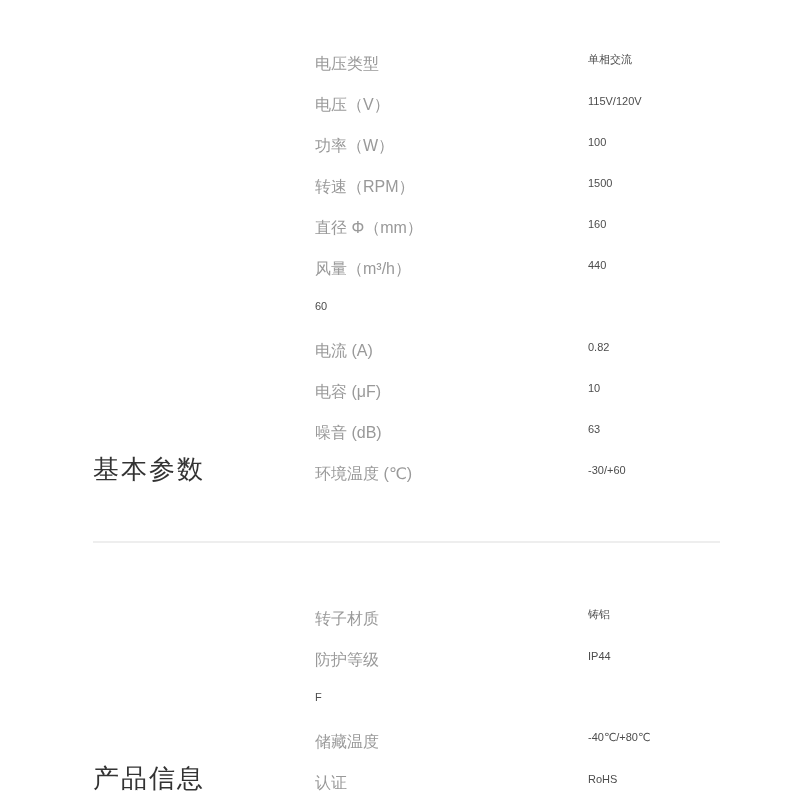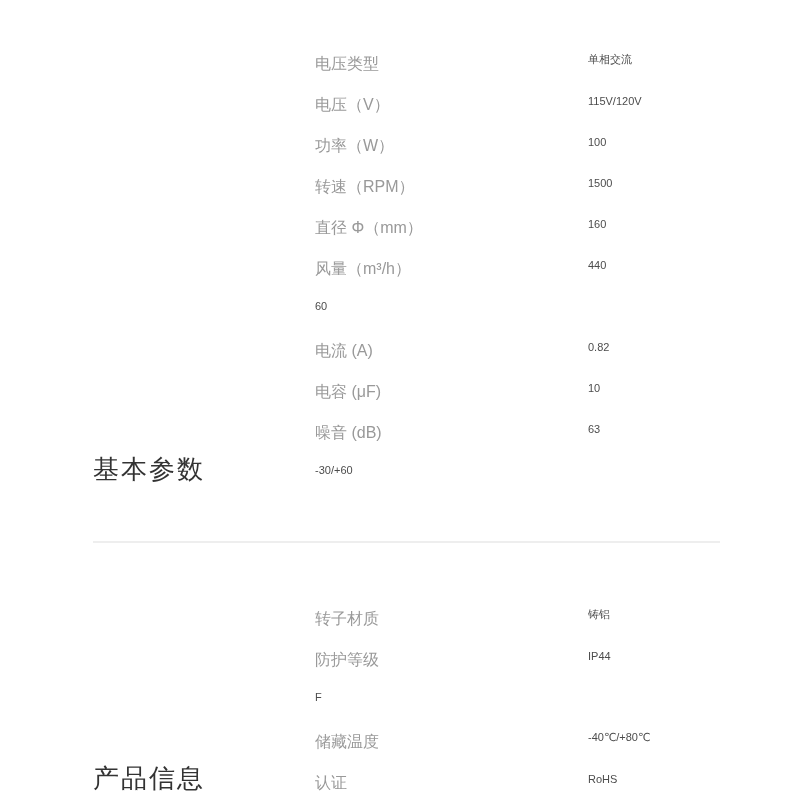--- a/index.html
+++ b/index.html
@@ -113,20 +113,21 @@
     <span class="label">电容 (μF)</span>
     <span class="value">10</span>
   </div>
 
   <div class="row">
     <span class="label">噪音 (dB)</span>
     <span class="value">63</span>
   </div>
 
   <div class="row">
+    <span class="label">环境温度 (℃)</span>
     <span class="value">-30/+60</span>
   </div>
 </div>
   </section>
 
   <div class="divider"></div>
 
   <section class="spec-section second">
     <h2 class="section-title">产品信息</h2>
     <div class="rows">

